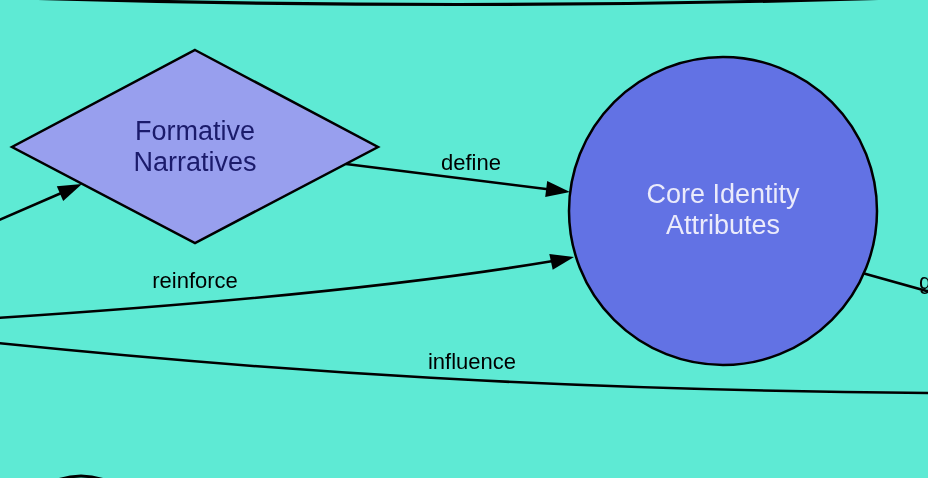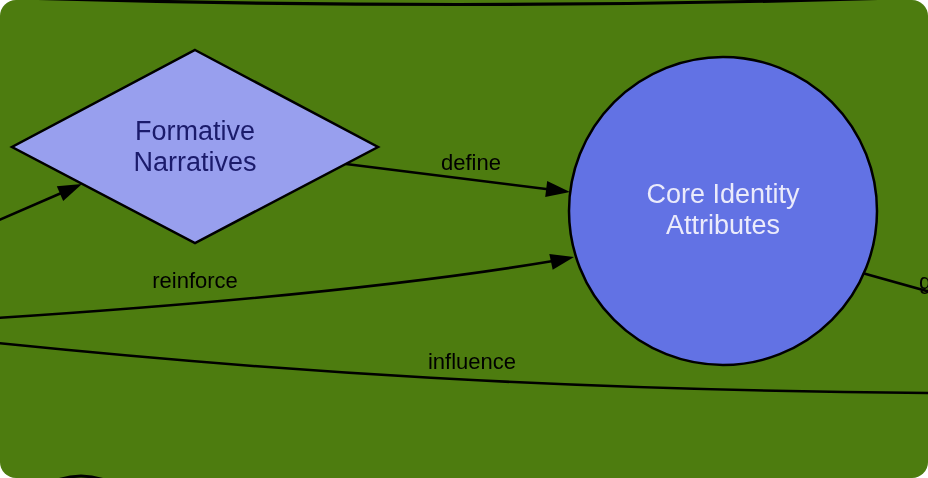--- a/index.html
+++ b/index.html
@@ -1,23 +1,22 @@
 <!DOCTYPE html>
 <html><head>
 <meta charset="utf-8">
 <style>
   html, body { margin: 0; padding: 0; background: #ffffff; }
   .stage {
     position: relative;
     width: 928px;
     height: 478px;
-    background: #4d7c0f;
+    background: #5eead4;
     overflow: hidden;
     font-family: "Liberation Sans", sans-serif;
-    border-radius: 16px;
   }
   svg { display: block; }
   .edge-line {
     fill: none;
     stroke: #000000;
     stroke-width: 2.6px;
   }
   .cutoff-line {
     fill: none;
     stroke: #000000;

